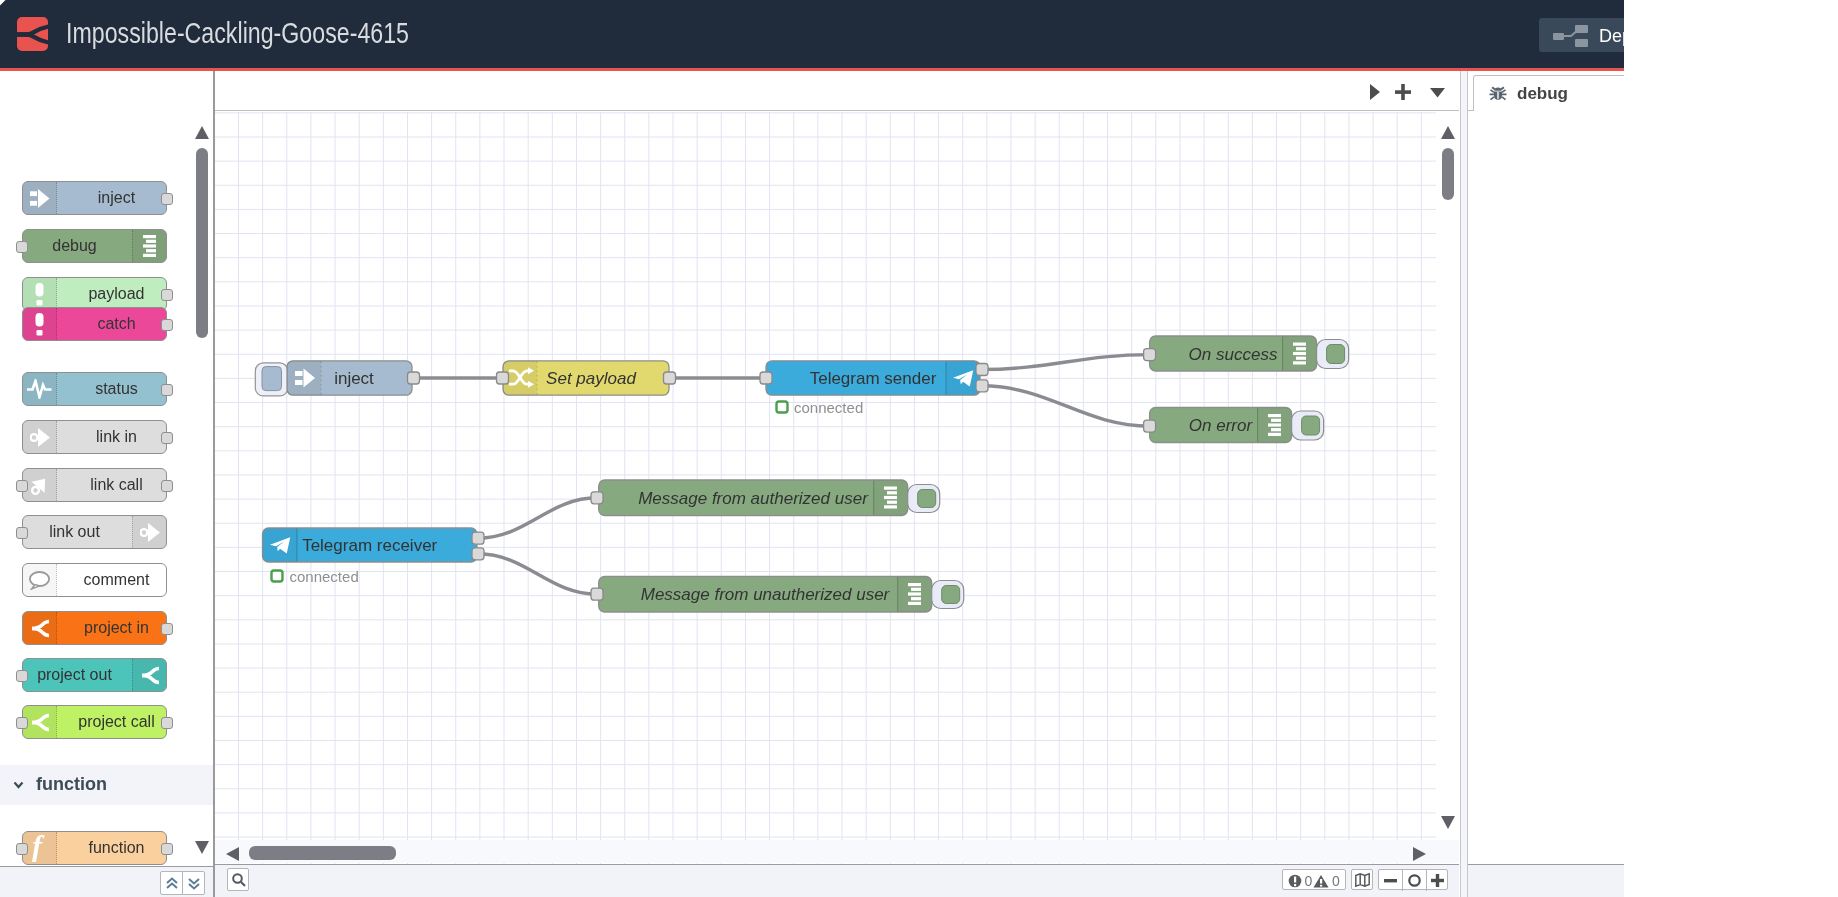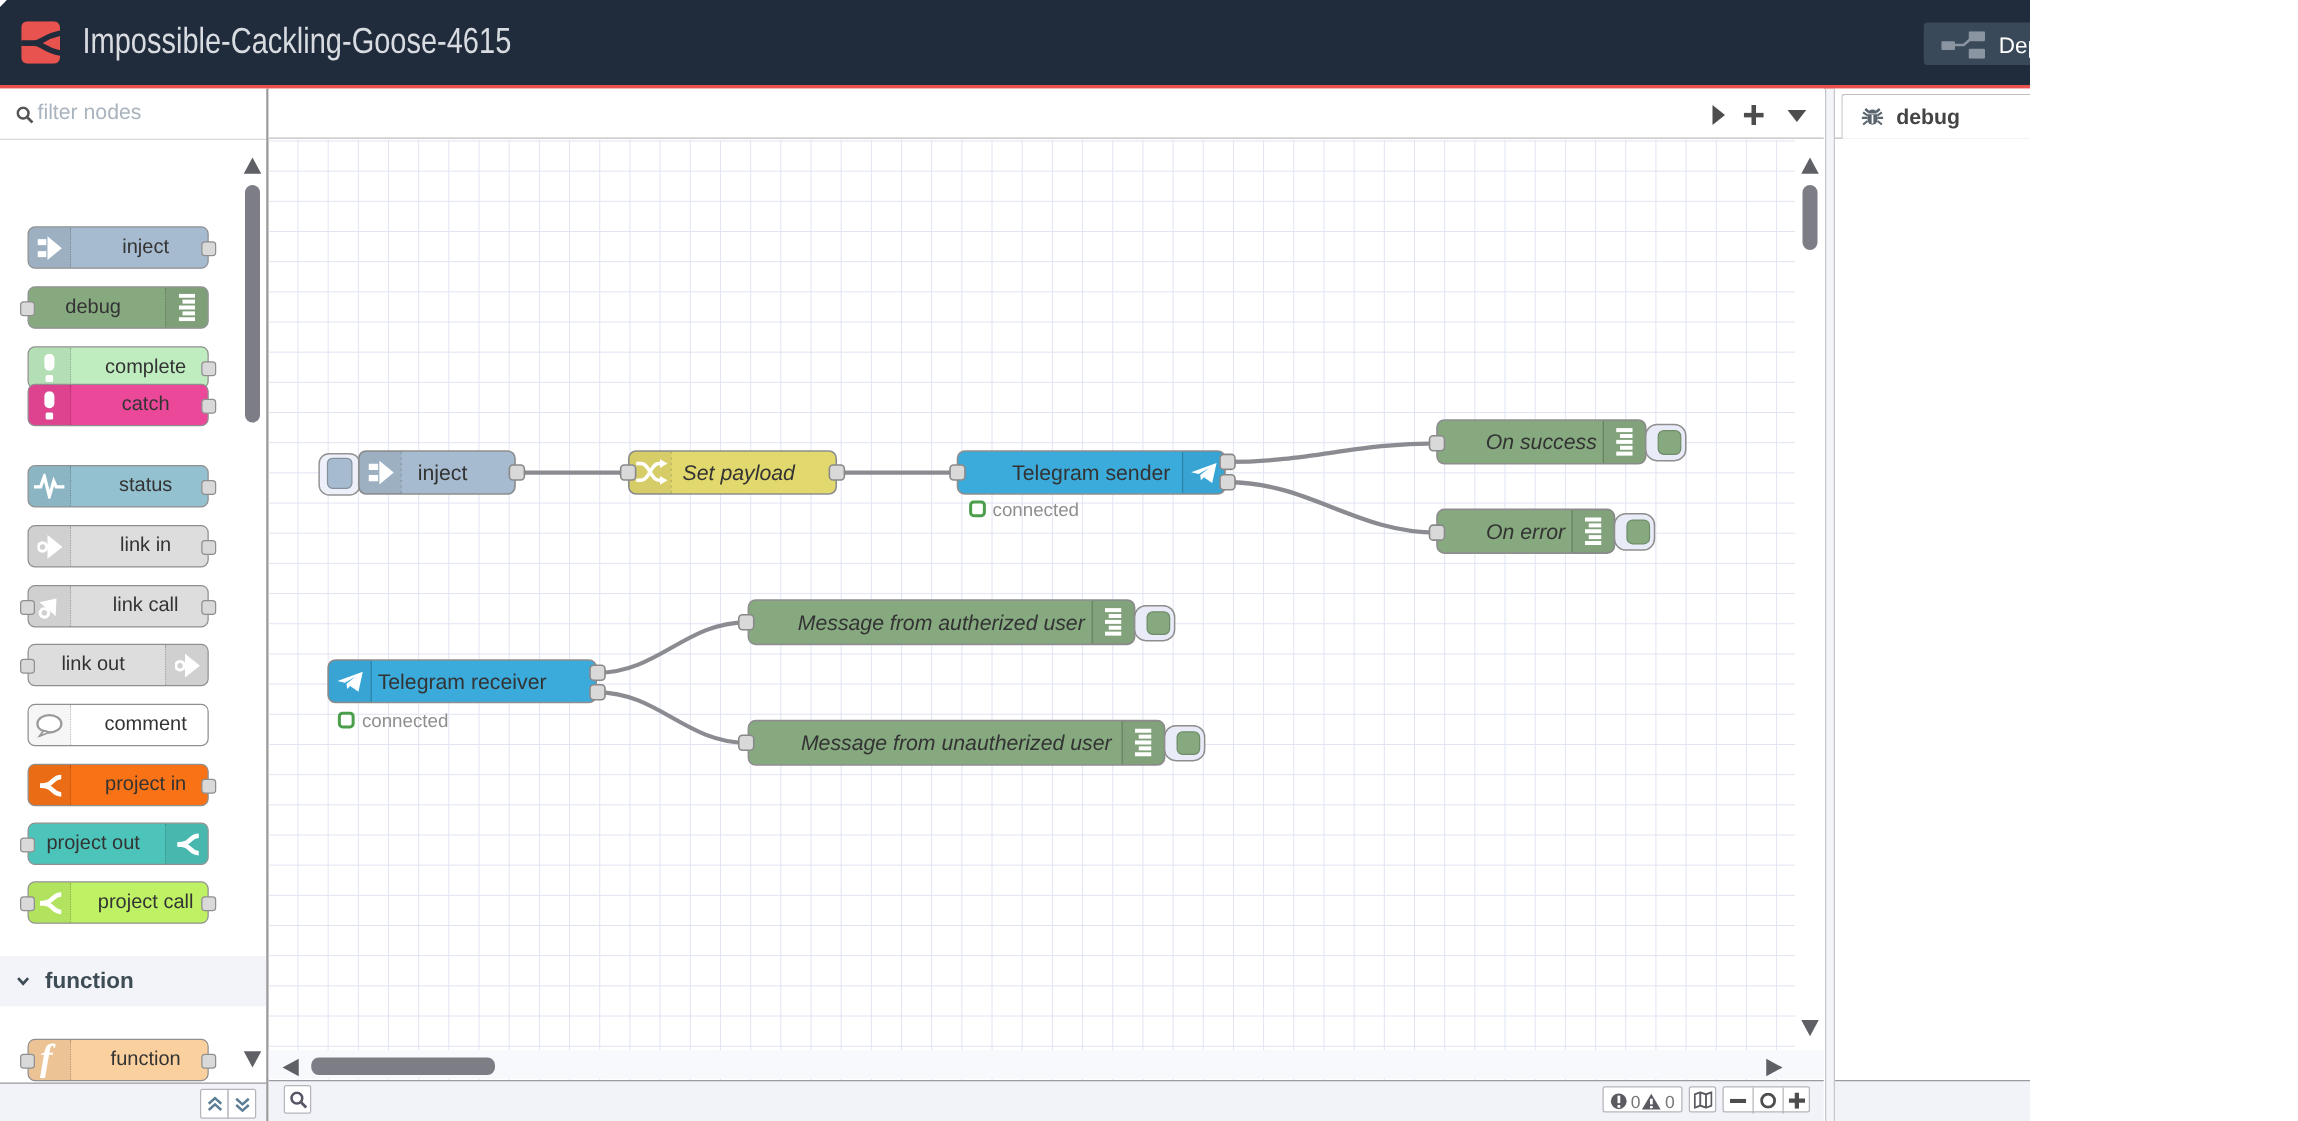--- a/index.html
+++ b/index.html
@@ -79,27 +79,20 @@
     <path d="M11,11 L18,11 L26,4" stroke="#8b95a1" stroke-width="2" fill="none"></path>
   </svg>
   <div class="txt">Deploy</div>
   <div class="caret"></div>
 </div>
 <div id="avatar">su</div>
 <div class="hbar" style="top:24px"></div>
 <div class="hbar" style="top:33.5px"></div>
 <div class="hbar" style="top:43px"></div>
 <div id="palette">
-  <div id="psearch">
-    <svg class="abs" style="left:13px;top:14px" width="14" height="14">
-          <circle cx="5.5" cy="5.5" r="4.3" fill="none" stroke="#555" stroke-width="2"></circle>
-          <line x1="9" y1="9" x2="13" y2="13" stroke="#555" stroke-width="2.2"></line>
-        </svg>
-    <div class="ph">filter nodes</div>
-  </div>
   <div class="pnode" style="top:110px;background:#a6bbcf">
     <div class="icoL">
           <svg width="20" height="19">
             <rect x="0" y="2.3" width="7" height="4.8" fill="#fff"></rect>
             <rect x="0" y="11.9" width="7" height="4.8" fill="#fff"></rect>
             <polygon points="8,0 19.5,9.5 8,19" fill="#fff"></polygon>
           </svg>
         </div>
     <div class="plbl" style="left:33px;right:0;padding-left:11px">inject</div>
     <div class="pport pr"></div>
@@ -119,21 +112,21 @@
     <div class="plbl" style="left:0;right:33px;padding-right:7px">debug</div>
     <div class="pport pl"></div>
   </div>
   <div class="pnode" style="top:206px;background:#c0edc0">
     <div class="icoL">
           <svg width="9" height="23">
             <rect x="0.5" y="0" width="8" height="13.5" rx="3.8" fill="#fff"></rect>
             <rect x="1.5" y="17" width="6" height="5.5" rx="1.2" fill="#fff"></rect>
           </svg>
         </div>
-    <div class="plbl" style="left:33px;right:0;padding-left:11px">complete</div>
+    <div class="plbl" style="left:33px;right:0;padding-left:11px">payload</div>
     <div class="pport pr"></div>
   </div>
   <div class="pnode" style="top:236px;background:#ec4899">
     <div class="icoL">
           <svg width="9" height="23">
             <rect x="0.5" y="0" width="8" height="13.5" rx="3.8" fill="#fff"></rect>
             <rect x="1.5" y="17" width="6" height="5.5" rx="1.2" fill="#fff"></rect>
           </svg>
         </div>
     <div class="plbl" style="left:33px;right:0;padding-left:11px">catch</div>

